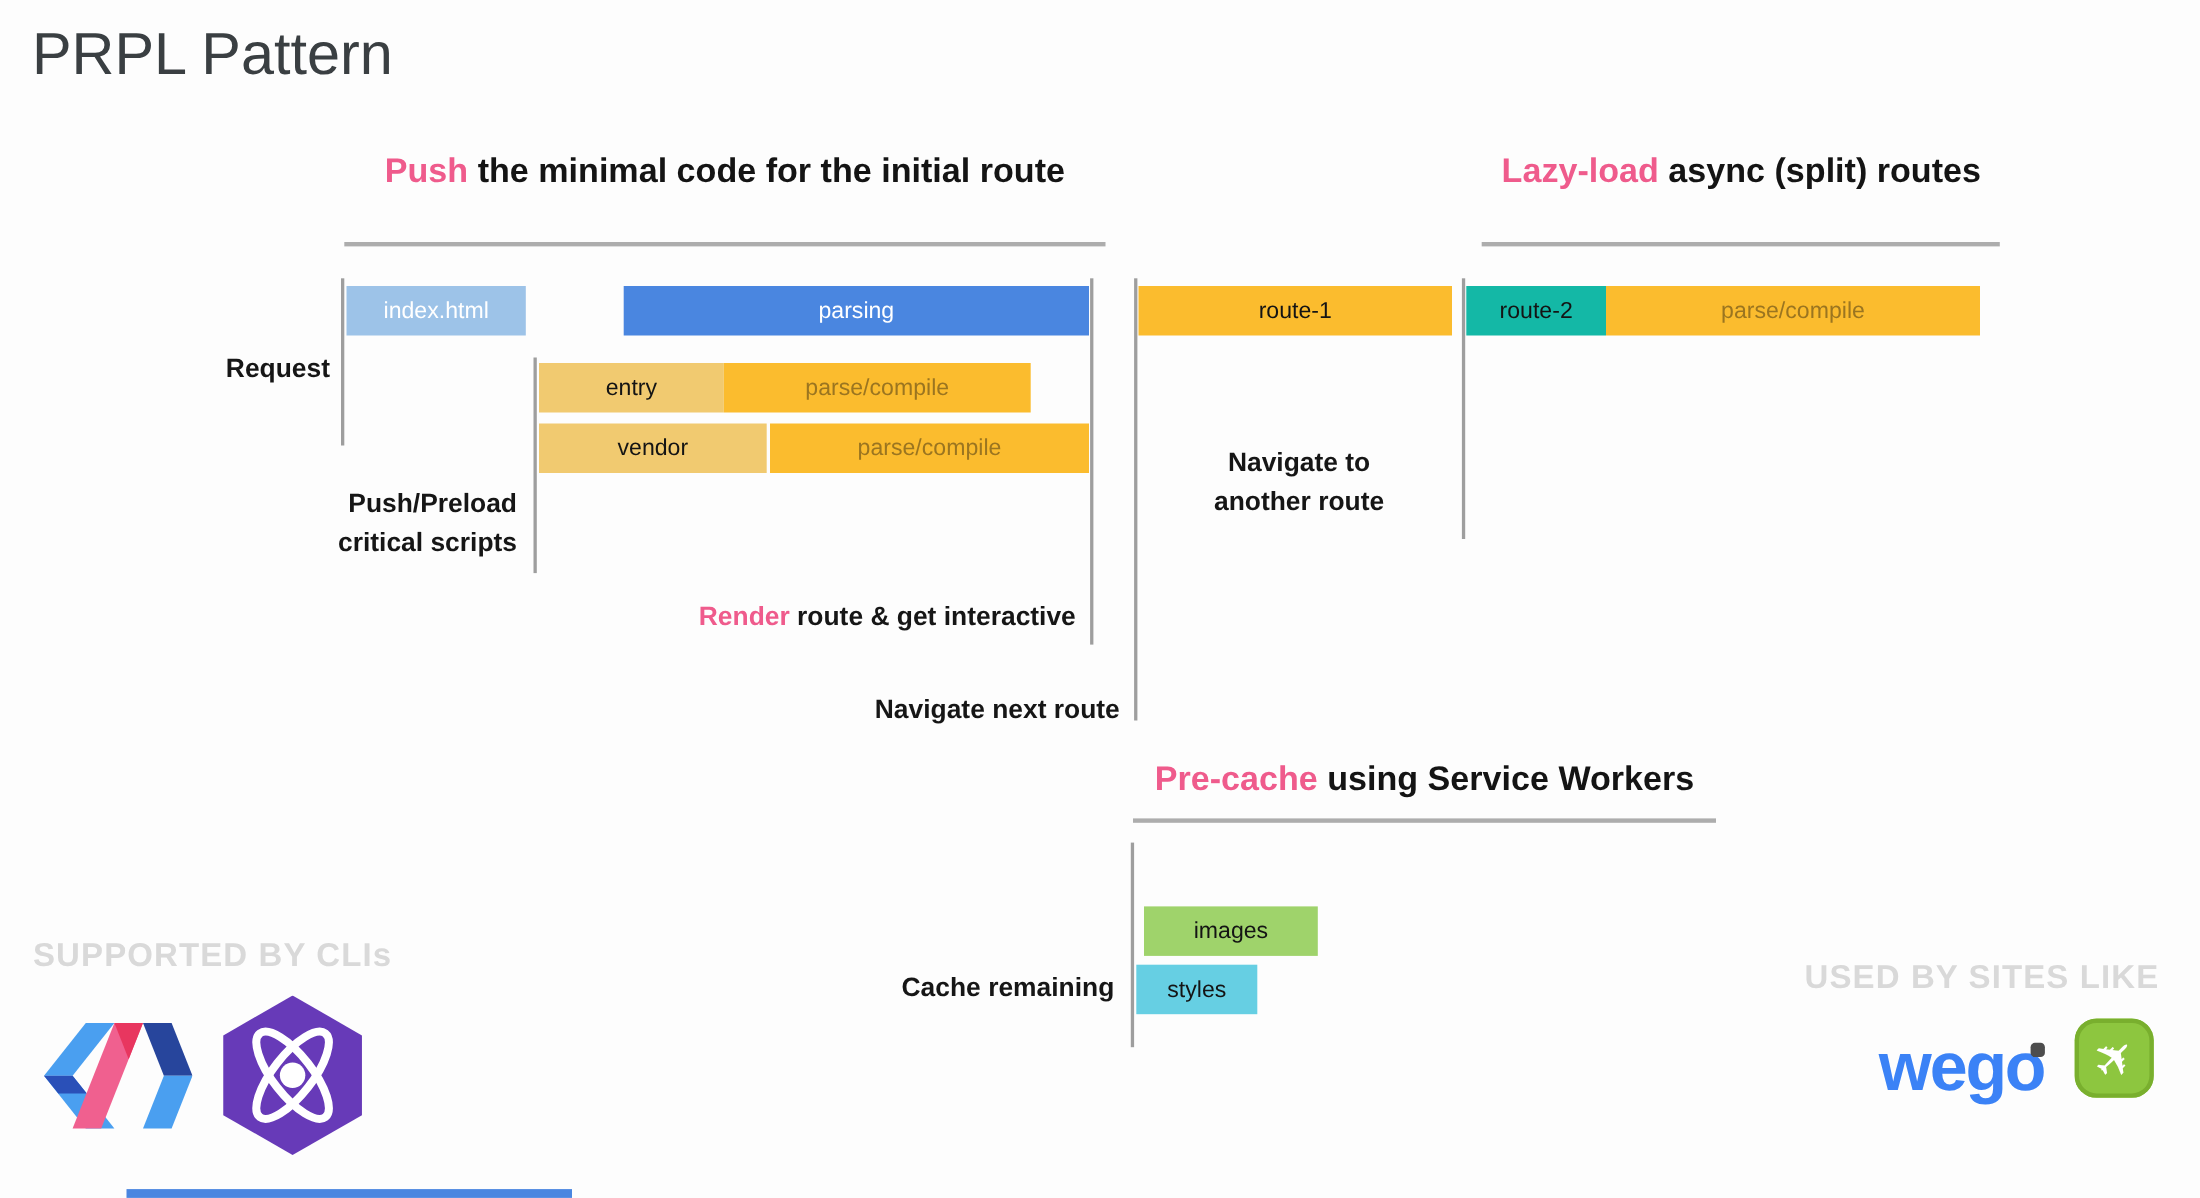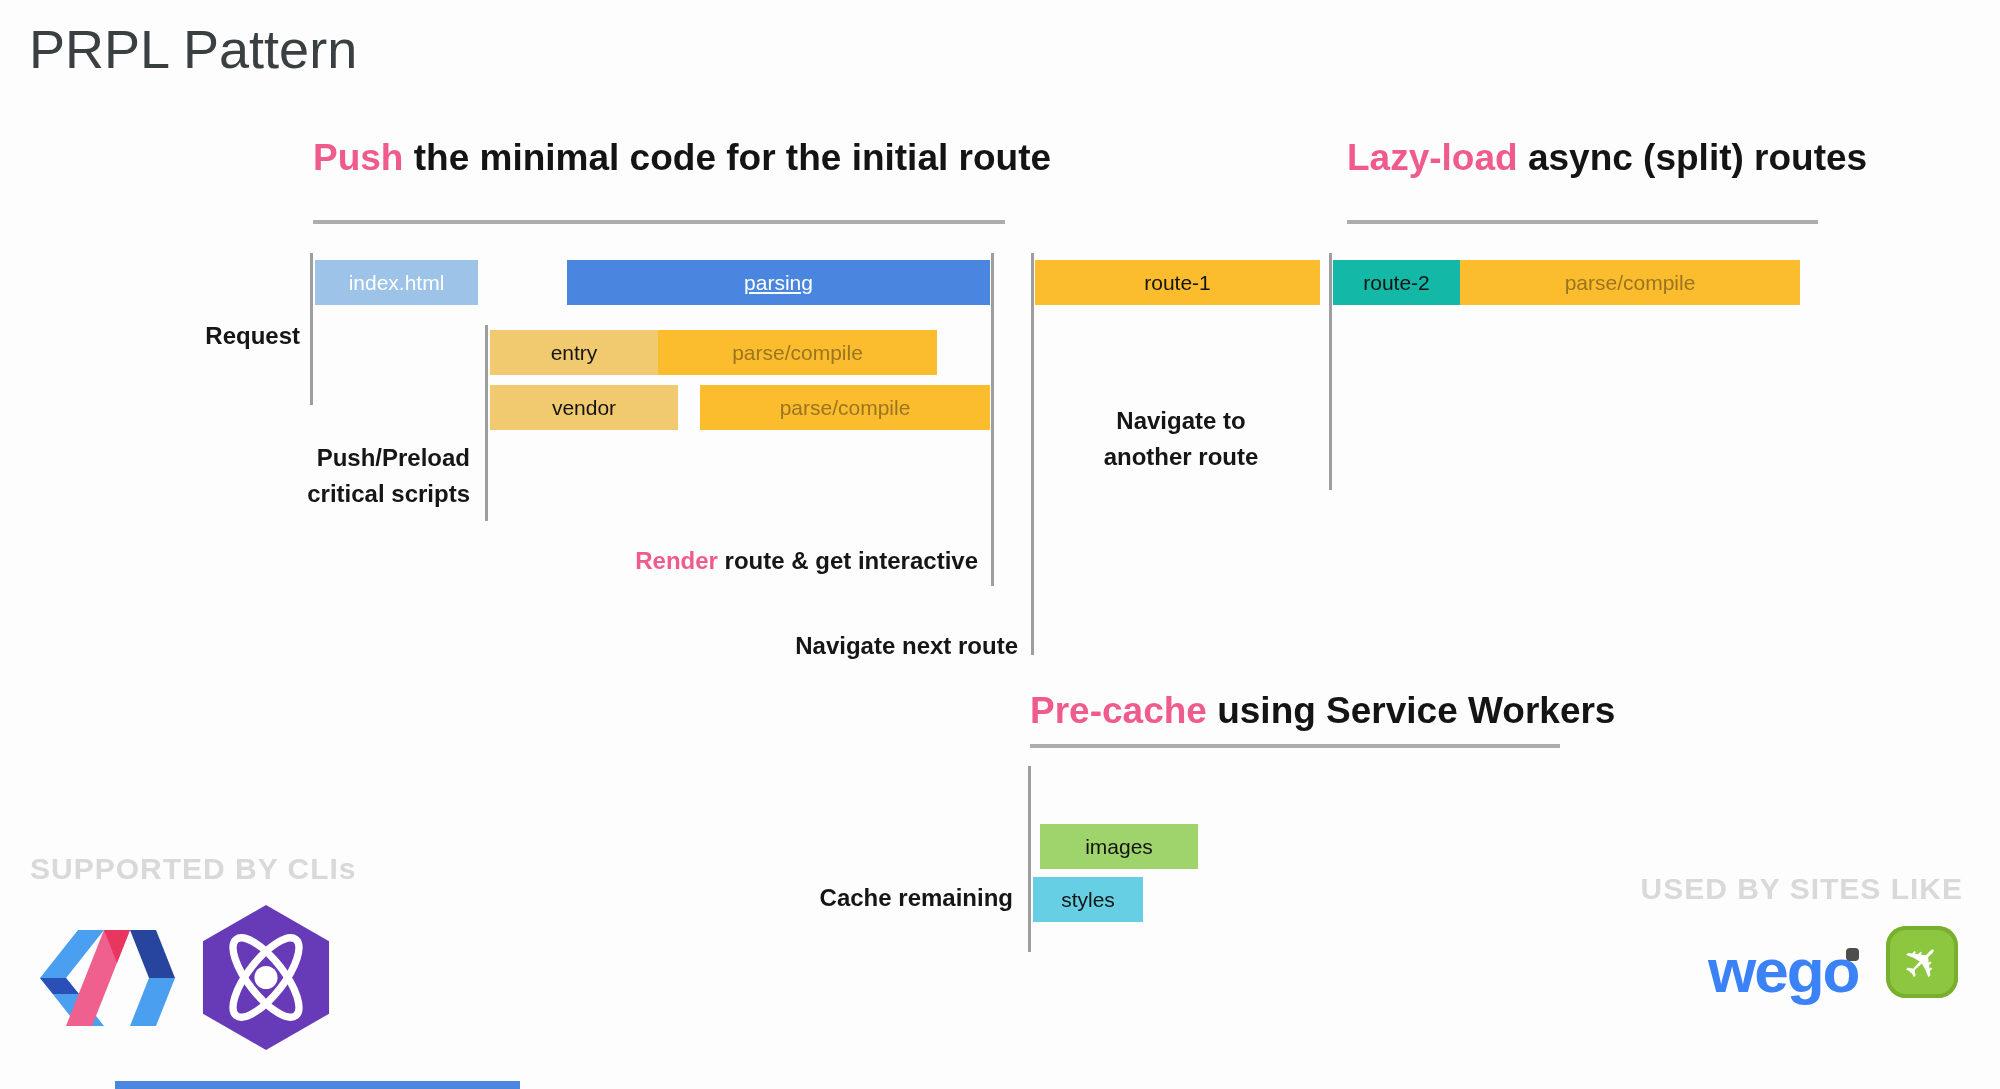--- a/index.html
+++ b/index.html
@@ -4,21 +4,21 @@
 <style>
   html,body{margin:0;padding:0;background:#ffffff;}
   .slide{
     position:relative;width:2000px;height:1089px;background:#fdfdfd;
     font-family:"Liberation Sans",sans-serif;overflow:hidden;
   }
   .abs{position:absolute;}
   .title{
     font-size:54px;font-weight:300;color:#3a3f42;letter-spacing:0px;
   }
-  .hdr{font-weight:bold;font-size:37px;color:#141414;text-align:center;white-space:nowrap;}
+  .hdr{font-weight:bold;font-size:31px;color:#141414;text-align:center;white-space:nowrap;}
   .hl{color:#ef5b8c;}
   .uline{position:absolute;height:4px;background:#adadad;}
   .vline{position:absolute;width:3px;background:#9e9e9e;}
   .bar{
     position:absolute;height:45px;display:flex;align-items:center;justify-content:center;
     font-size:21px;color:#141414;white-space:nowrap;
   }
   .bar.whitetext{color:#ffffff;}
   .bar.goldtext{color:#9b7520;}
   .blabel{
@@ -59,29 +59,29 @@
   <div class="uline" style="left:1347px;top:220px;width:471px;"></div>
 
   <div class="vline" style="left:310px;top:253px;height:152px;"></div>
   <div class="vline" style="left:485px;top:325px;height:196px;"></div>
   <div class="vline" style="left:991px;top:253px;height:333px;"></div>
   <div class="vline" style="left:1031px;top:253px;height:402px;"></div>
   <div class="vline" style="left:1329px;top:253px;height:237px;"></div>
   <div class="vline" style="left:1028px;top:766px;height:186px;"></div>
 
   <div class="bar whitetext" style="left:315px;top:260px;width:163px;background:#9dc3e8;">index.html</div>
-  <div class="bar whitetext" style="left:567px;top:260px;width:423px;background:#4a86e0;text-decoration:underline;">parsing</div>
+  <div class="bar whitetext" style="left:567px;top:260px;width:423px;background:#4a86e0;">parsing</div>
   <div class="bar" style="left:1035px;top:260px;width:285px;background:#fbbc2e;">route-1</div>
   <div class="bar" style="left:1333px;top:260px;width:127px;background:#14b8a6;">route-2</div>
   <div class="bar goldtext" style="left:1460px;top:260px;width:340px;background:#fbbc2e;">parse/compile</div>
 
   <div class="bar" style="left:490px;top:330px;width:168px;background:#f1ca70;">entry</div>
   <div class="bar goldtext" style="left:658px;top:330px;width:279px;background:#fbbc2e;">parse/compile</div>
 
-  <div class="bar" style="left:490px;top:385px;width:188px;background:#f1ca70;">vendor</div>
+  <div class="bar" style="left:490px;top:385px;width:207px;background:#f1ca70;">vendor</div>
   <div class="bar goldtext" style="left:700px;top:385px;width:290px;background:#fbbc2e;">parse/compile</div>
 
   <div class="blabel right" style="left:100px;top:318px;width:200px;">Request</div>
 
   <div class="blabel right" style="left:170px;top:440px;width:300px;">
     <div>Push/Preload</div>
     <div>critical scripts</div>
   </div>
 
   <div class="blabel right" style="left:478px;top:543px;width:500px;">

